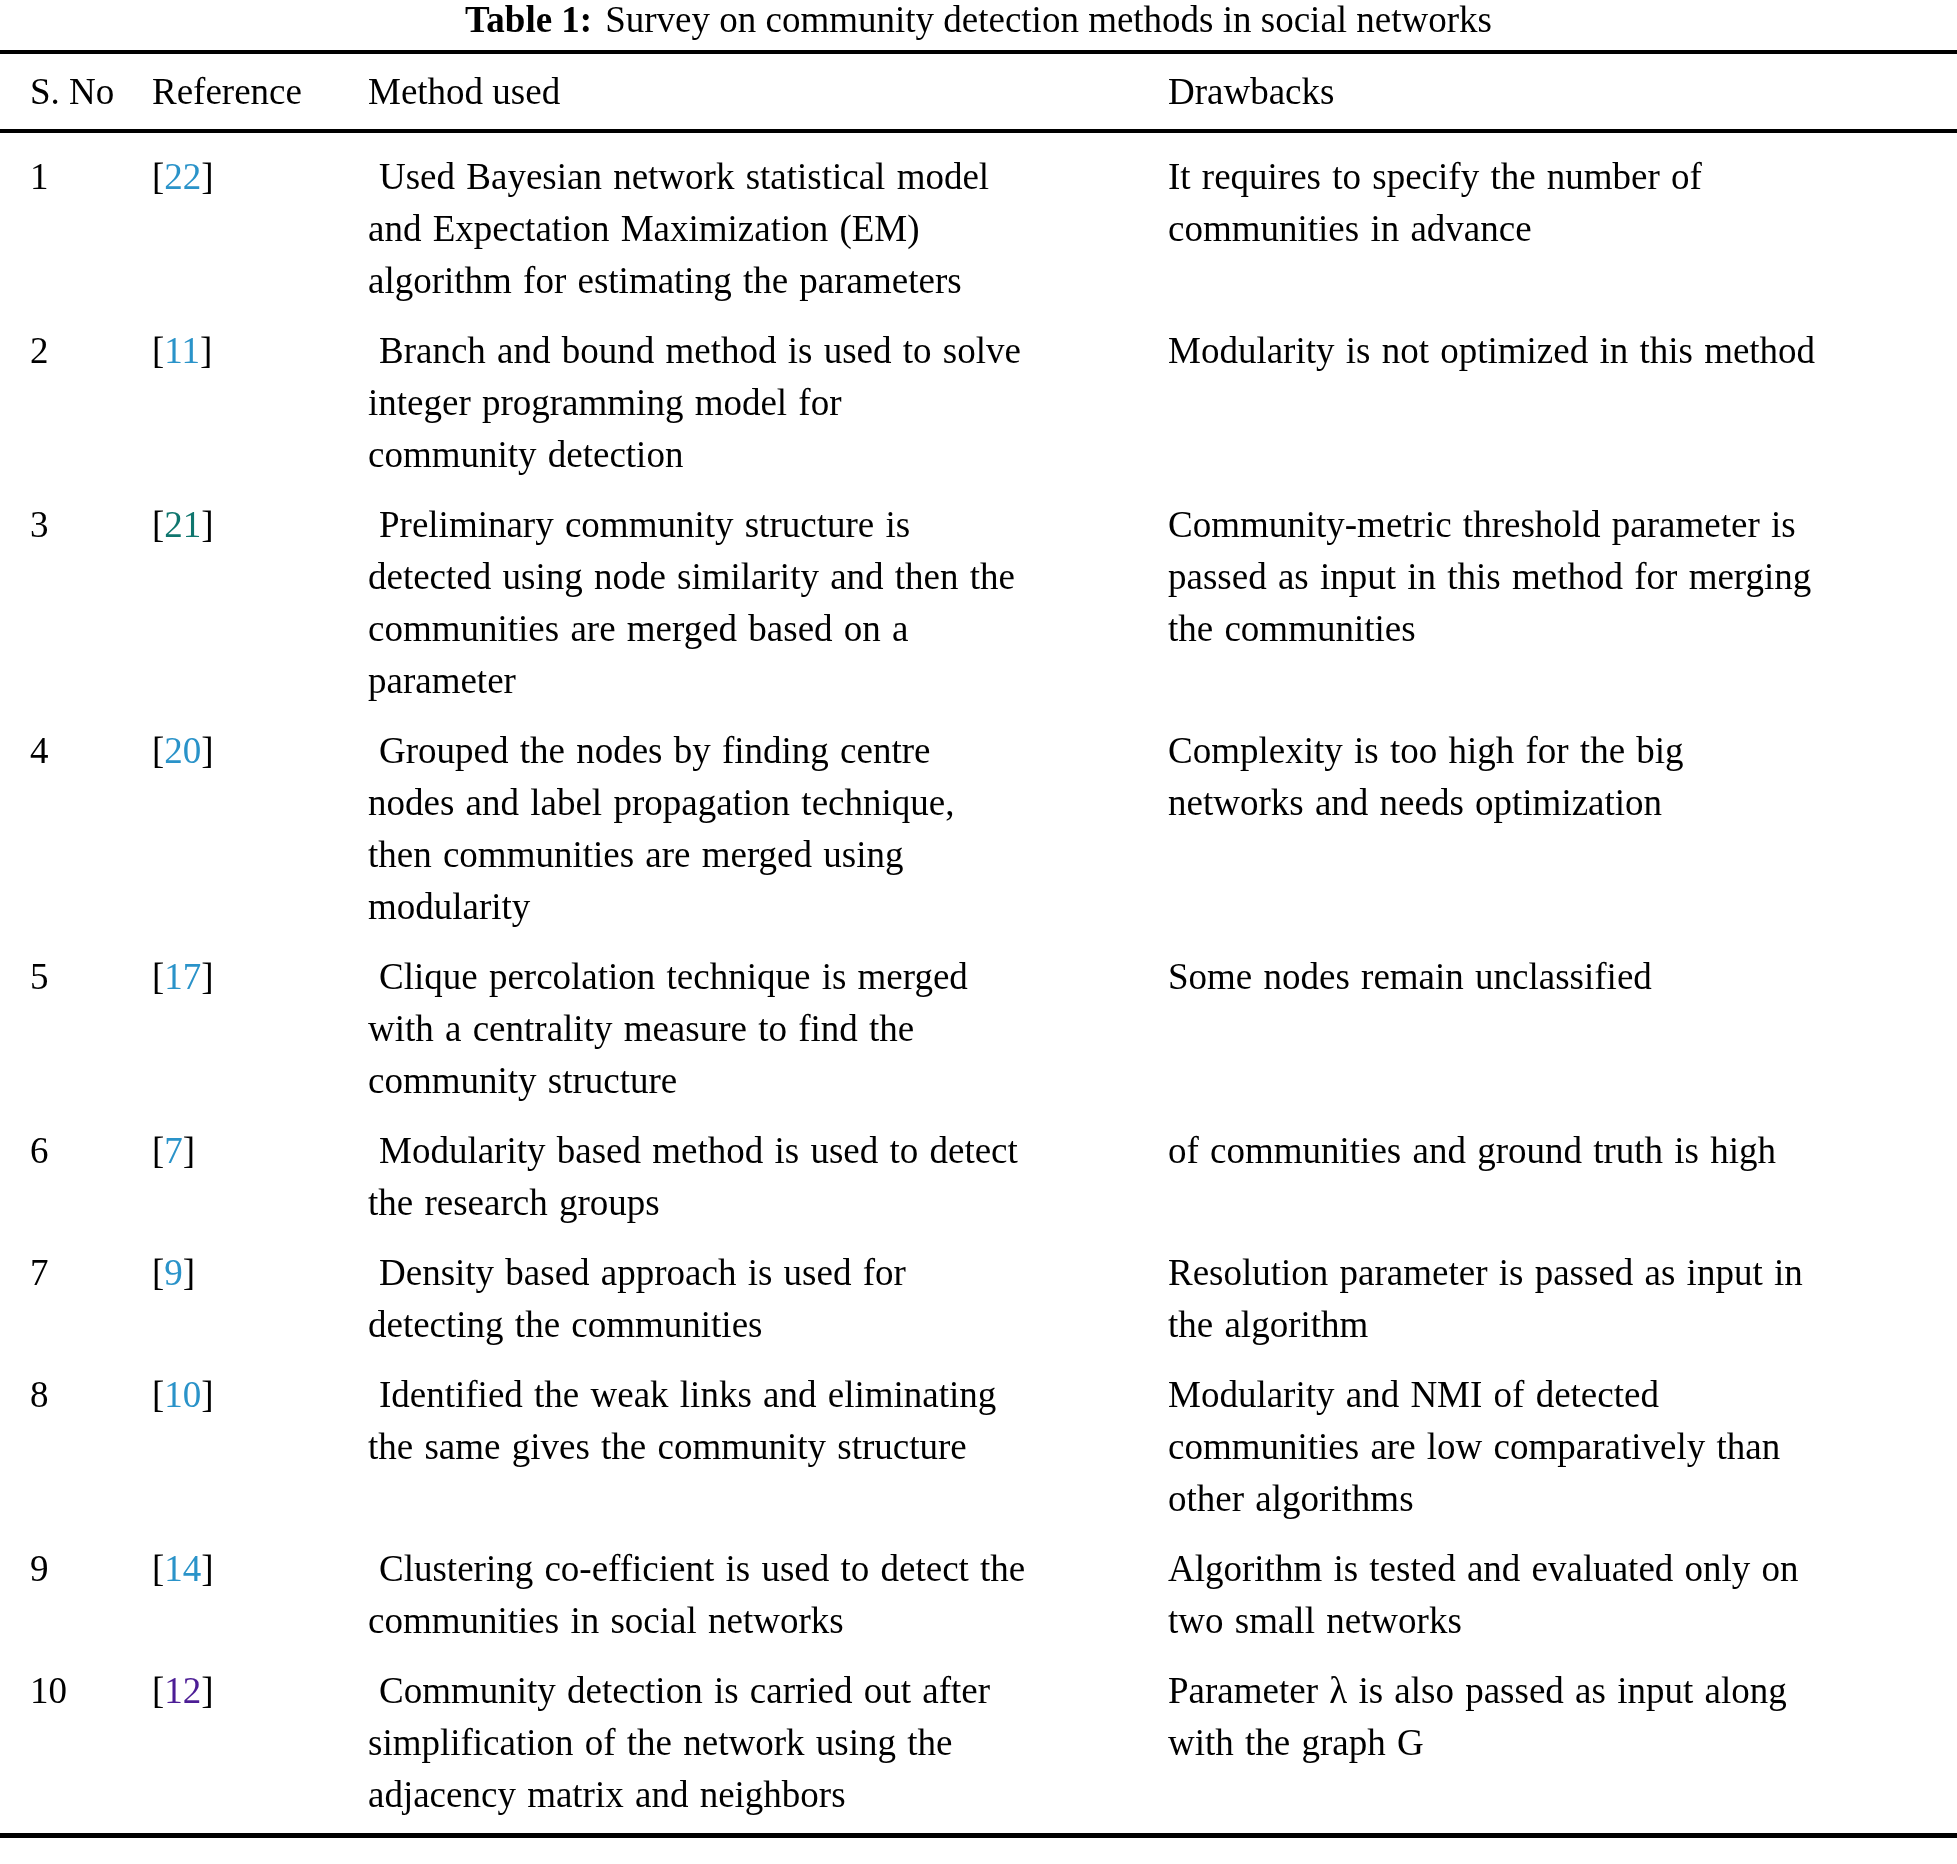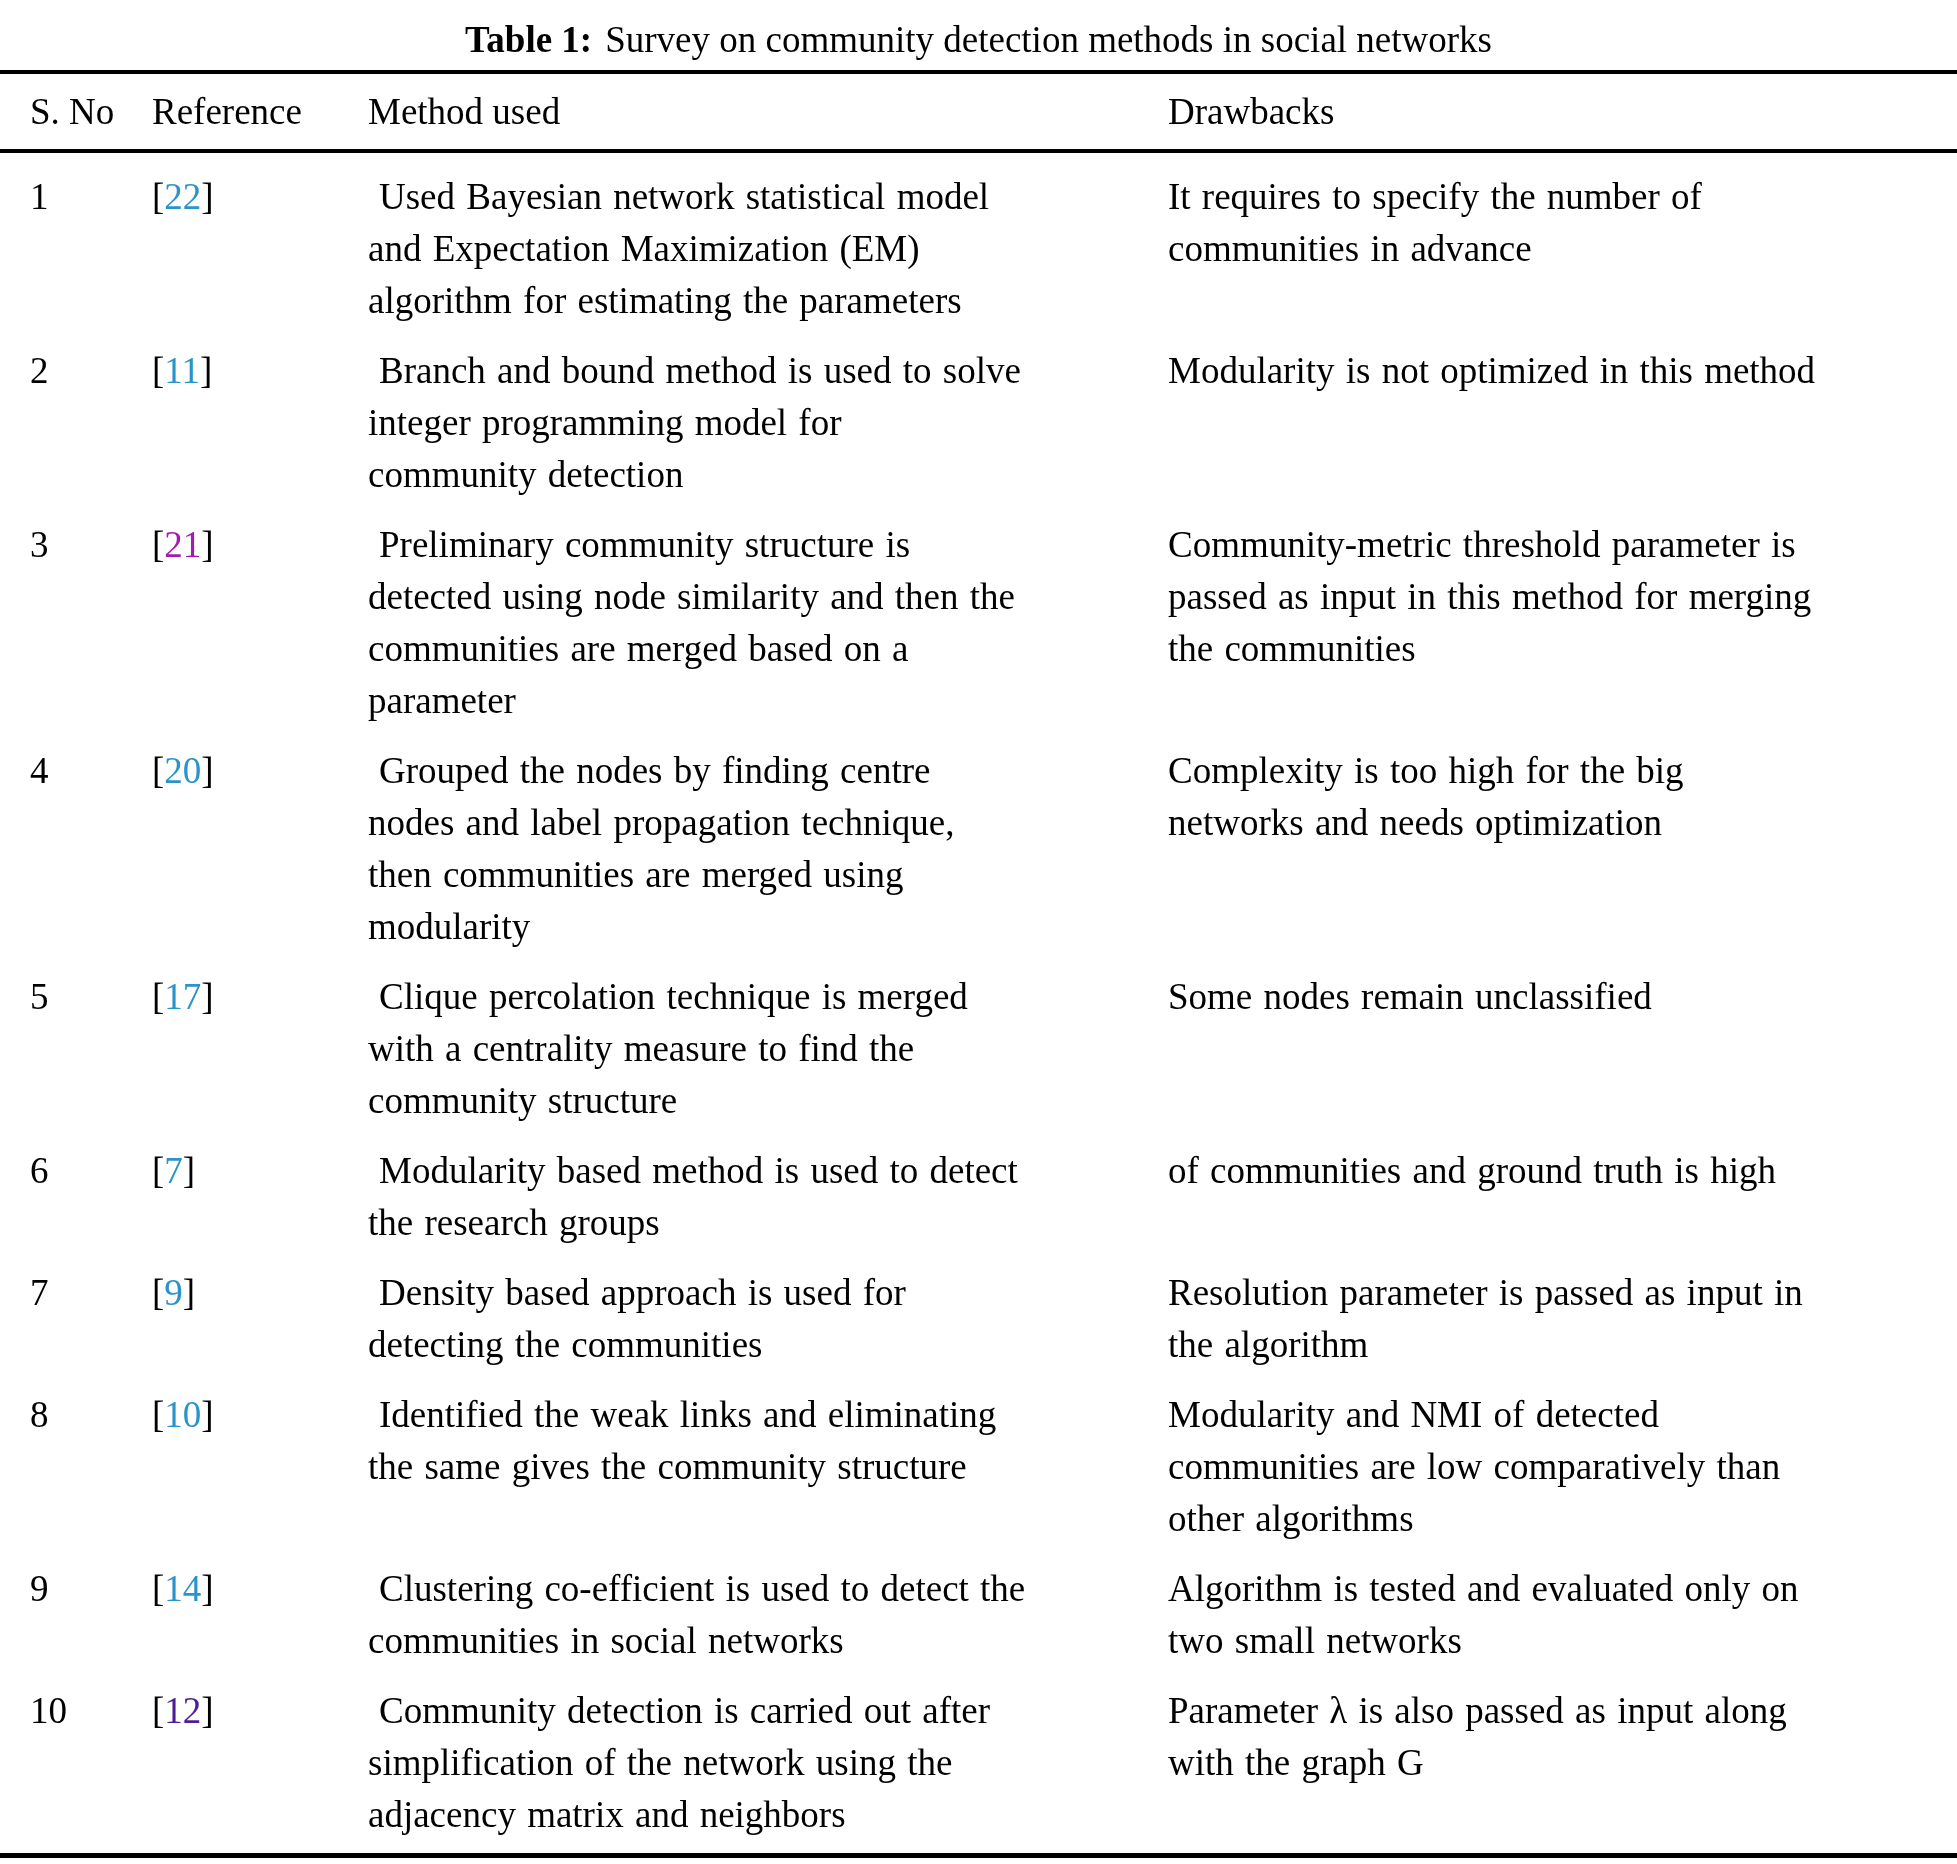--- a/index.html
+++ b/index.html
@@ -7,21 +7,21 @@
     width:1957px;
     height:1864px;
     box-sizing:border-box;
     background:#ffffff;
     color:#000000;
     font-family:"Liberation Serif", serif;
     overflow:hidden;
     position:relative;
   }
   .caption{
-    height:70px;
+    height:50px;
     display:flex;
     align-items:flex-end;
     justify-content:center;
     font-size:37px;
     line-height:44px;
     padding-bottom:8px;
     box-sizing:border-box;
   }
   .caption .cap-label{font-weight:bold;margin-right:13px;}
   .rule{background:#000000;width:100%;}
@@ -96,21 +96,21 @@
           <div class="line">Branch and bound method is used to solve</div>
           <div class="line">integer programming model for</div>
           <div class="line">community detection</div>
         </div>
         <div class="cell drawback">
           <div class="line">Modularity is not optimized in this method</div>
         </div>
       </div>
       <div class="trow">
         <div class="cell sno">3</div>
-        <div class="cell ref"><span class="bracket">[</span><span class="cite" style="color: #a21caf;">21</span><span class="bracket">]</span></div>
+        <div class="cell ref"><span class="bracket">[</span><span class="cite" style="color: #0f766e;">21</span><span class="bracket">]</span></div>
         <div class="cell method">
           <div class="line">Preliminary community structure is</div>
           <div class="line">detected using node similarity and then the</div>
           <div class="line">communities are merged based on a</div>
           <div class="line">parameter</div>
         </div>
         <div class="cell drawback">
           <div class="line">Community-metric threshold parameter is</div>
           <div class="line">passed as input in this method for merging</div>
           <div class="line">the communities</div>

